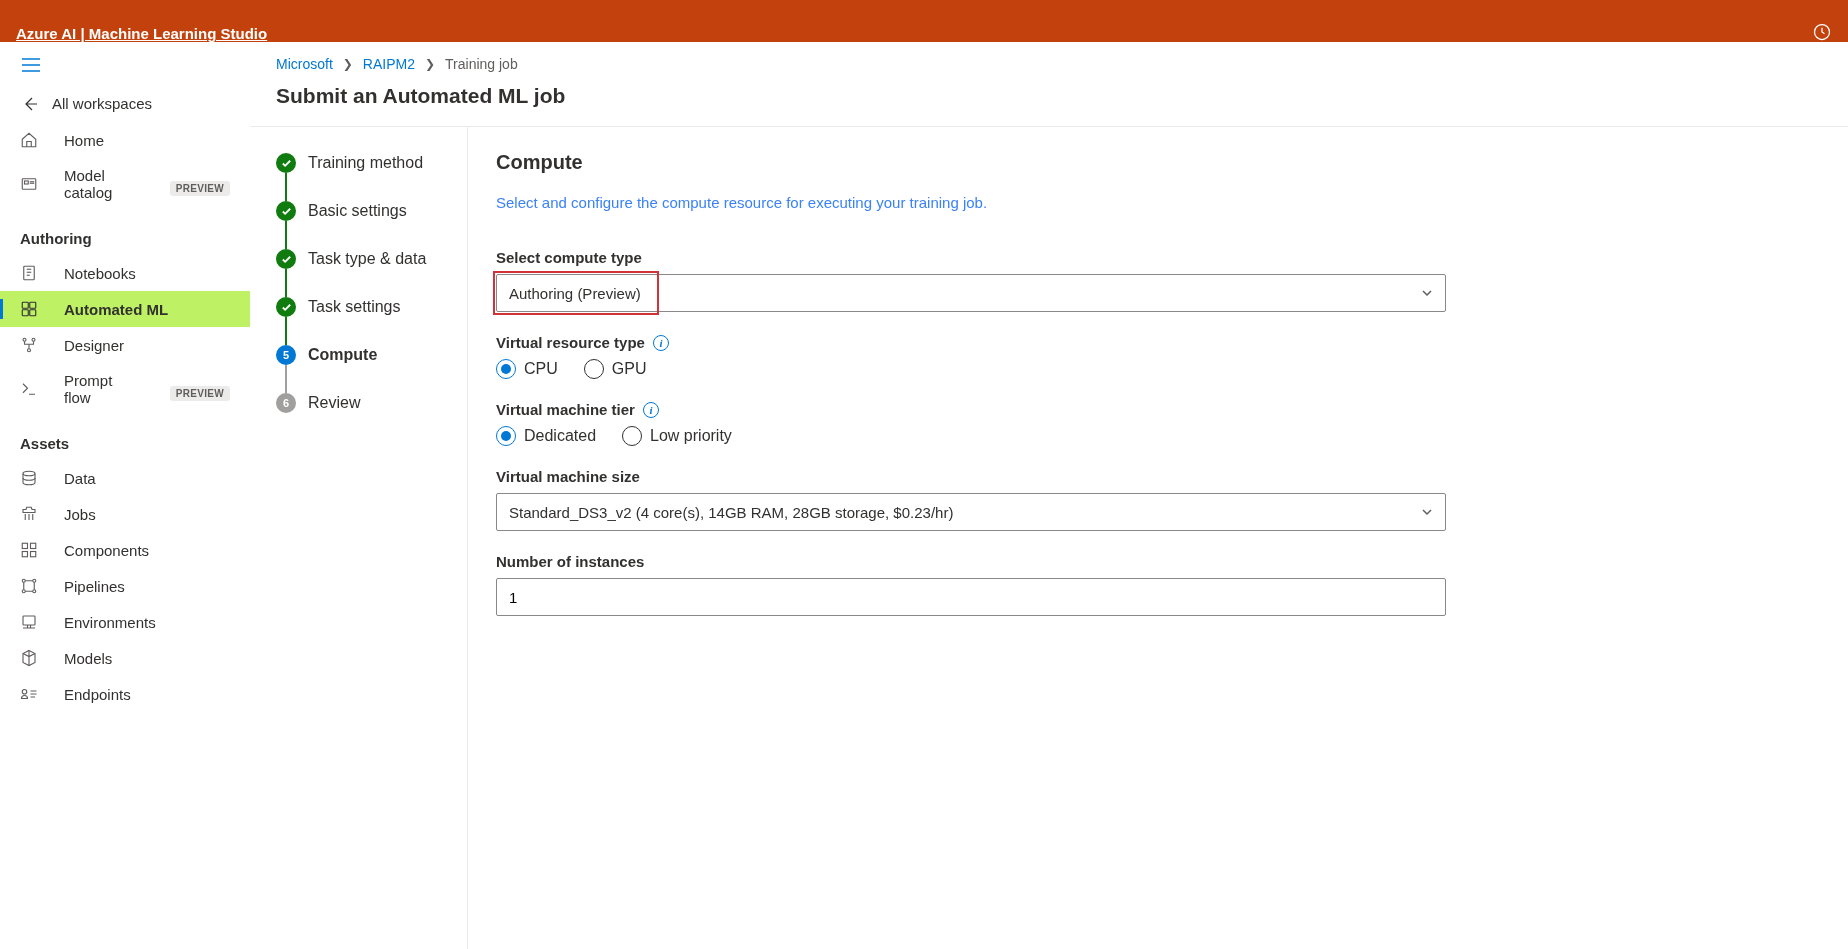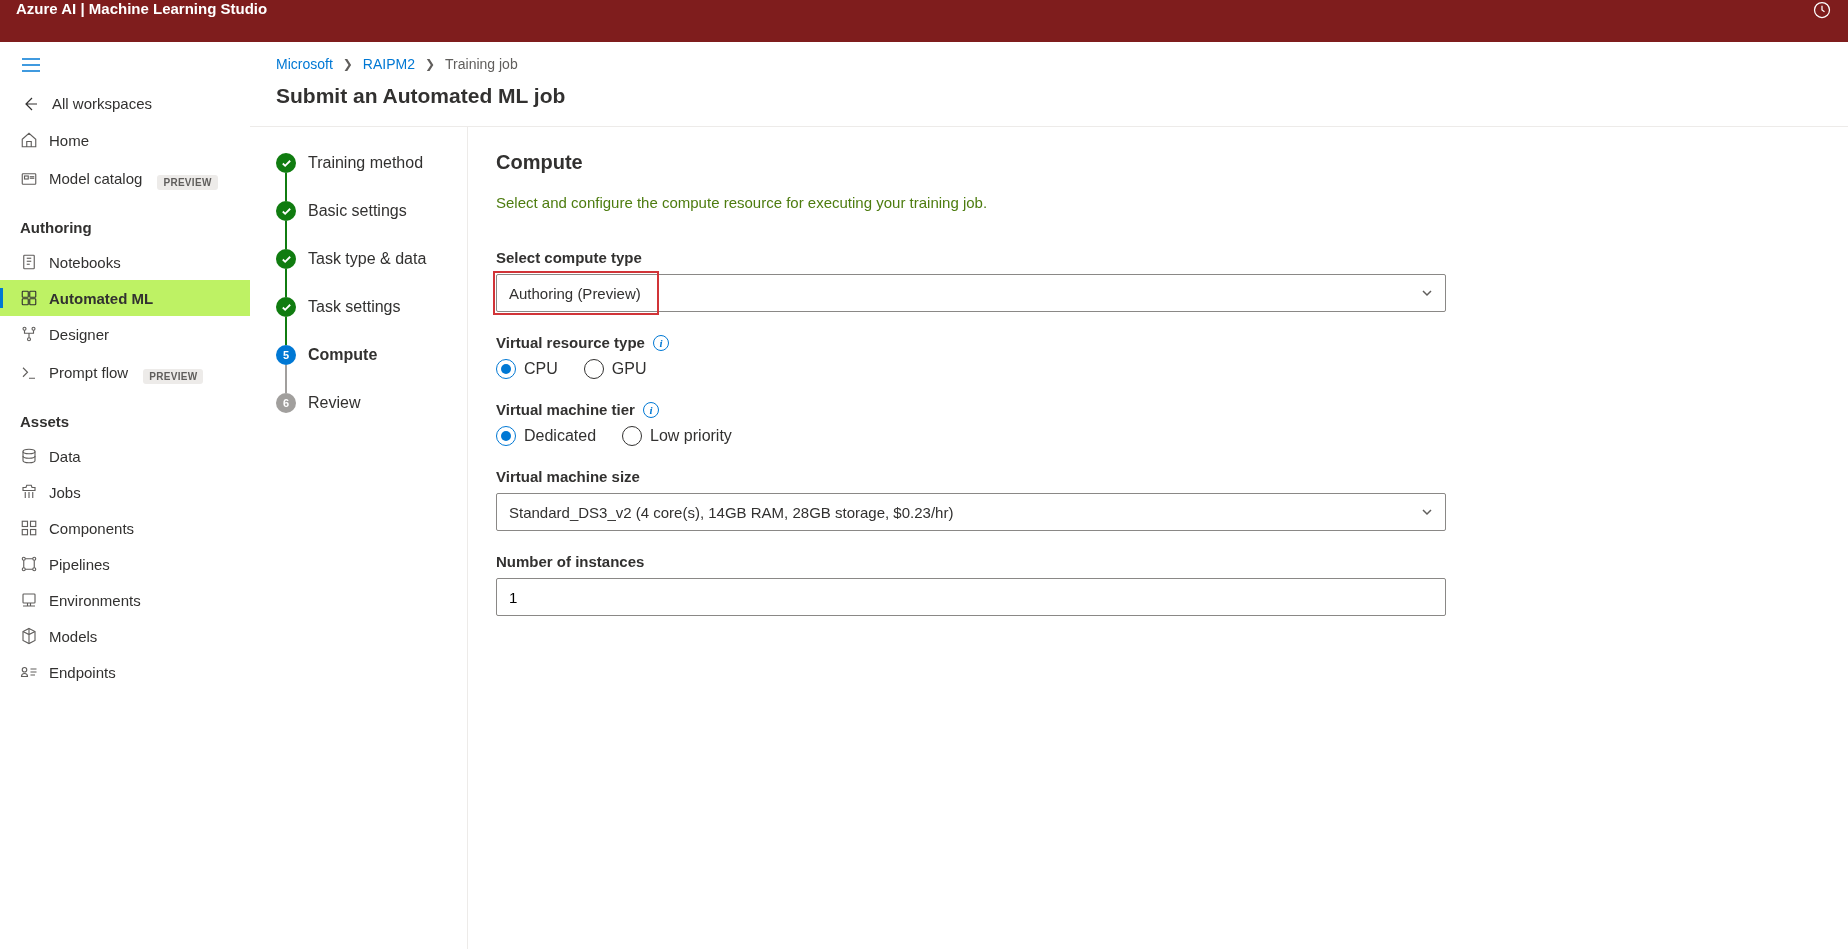--- a/index.html
+++ b/index.html
@@ -1,36 +1,36 @@
 <!DOCTYPE html>
 <html><head>
 <meta charset="utf-8">
 <style>
   * { box-sizing: border-box; margin: 0; padding: 0; }
   body { font-family: "Segoe UI", -apple-system, sans-serif; font-size: 14px; color: #323130; background: #fff; overflow: hidden; }
 
   
-  .topbar { background: #7f1d1d; color: #fff; height: 42px; display: flex; align-items: flex-start; padding: 0 16px; justify-content: space-between; }
+  .topbar { background: #c2410c; color: #fff; height: 42px; display: flex; align-items: flex-end; padding: 0 16px; justify-content: space-between; text-decoration: underline; }
   .topbar-title { font-size: 15px; font-weight: 600; }
   .topbar-right { display: flex; align-items: center; }
   .topbar-icon { width: 20px; height: 20px; }
 
   
   .app-body { display: flex; height: calc(100vh - 42px); }
 
   
   .sidebar { width: 250px; border-right: none; padding: 12px 0; overflow-y: auto; flex-shrink: 0; }
   .hamburger { padding: 4px 22px 10px; cursor: pointer; color:#0078d4; }
   .hamburger svg { width: 18px; height: 14px; }
   .back-all { display: flex; align-items: flex-end; gap: 14px; padding: 10px 22px; cursor: pointer; font-size: 15px; }
   .back-all svg { width: 16px; height: 16px; }
 
   .section-heading { font-weight: 600; font-size: 15px; padding: 20px 20px 8px; color:#323130; }
 
-  .nav-item { display: flex; align-items: center; gap: 11px; padding: 9px 20px; cursor: pointer; position: relative; font-size: 15px; }
+  .nav-item { display: flex; align-items: center; gap: 26px; padding: 9px 20px; cursor: pointer; position: relative; font-size: 15px; }
   .nav-item.active { background: #bef264; font-weight: 600; }
   .nav-item.active::before { content:""; position:absolute; left:0; top:8px; bottom:8px; width:3px; background:#0078d4; }
   .nav-item .icon { width: 18px; height: 18px; display:flex; align-items:center; justify-content:center; color:#605e5c; }
   .nav-item.active .icon { color:#323130; }
   .nav-item .icon svg { width: 18px; height: 18px; }
   .badge { background:#edebe9; color:#605e5c; font-size:10px; font-weight:600; padding:2px 6px; border-radius:3px; margin-left:4px; letter-spacing:0.3px;margin-top:8px; }
 
   
   .main { flex: 1; display:flex; flex-direction:column; overflow:hidden; }
   .breadcrumb { display:flex; align-items:center; gap:10px; padding: 14px 26px 4px; font-size:14px; }
@@ -51,21 +51,21 @@
   .step.pending .bubble { background:#a19f9d; }
   .step.current .label { font-weight:700; }
   .step .bubble svg { width:11px; height:11px; }
   .connector { width:2px; height:28px; margin-left:9px; }
   .connector.green { background:#107c10; }
   .connector.gray { background:#a19f9d; }
 
   
   .form-area { flex:1; padding: 24px 28px; overflow-y:auto; }
   .form-heading { font-size:20px; font-weight:600; margin-bottom: 20px; }
-  .form-desc { color:#4d7c0f; font-size:15px; margin-bottom: 38px; }
+  .form-desc { color:#3b82f6; font-size:15px; margin-bottom: 38px; }
   .field-label { font-weight:600; font-size:15px; margin-bottom:8px; display:flex; align-items:center; gap:8px; }
   .info-icon { width:16px; height:16px; border:1px solid #0078d4; border-radius:50%; display:inline-flex; align-items:center; justify-content:center; color:#0078d4; font-size:11px; font-style:italic; font-family: Georgia, serif; cursor:pointer; }
 
   .select-box { position:relative; }
   .select-inner { border:1px solid #8a8886; background:#fff; border-radius:2px; height:38px; display:flex; align-items:center; padding:0 12px; font-size:15px; cursor:pointer; justify-content:space-between; }
   .select-inner svg { width:12px; height:12px; color:#605e5c; }
   .highlight-box { border:2px solid #e3008c; position:absolute; top:-3px; left:-3px; height:44px; width:166px; pointer-events:none; z-index:2; }
   
   .highlight-box { border-color:#d13438; }
 

